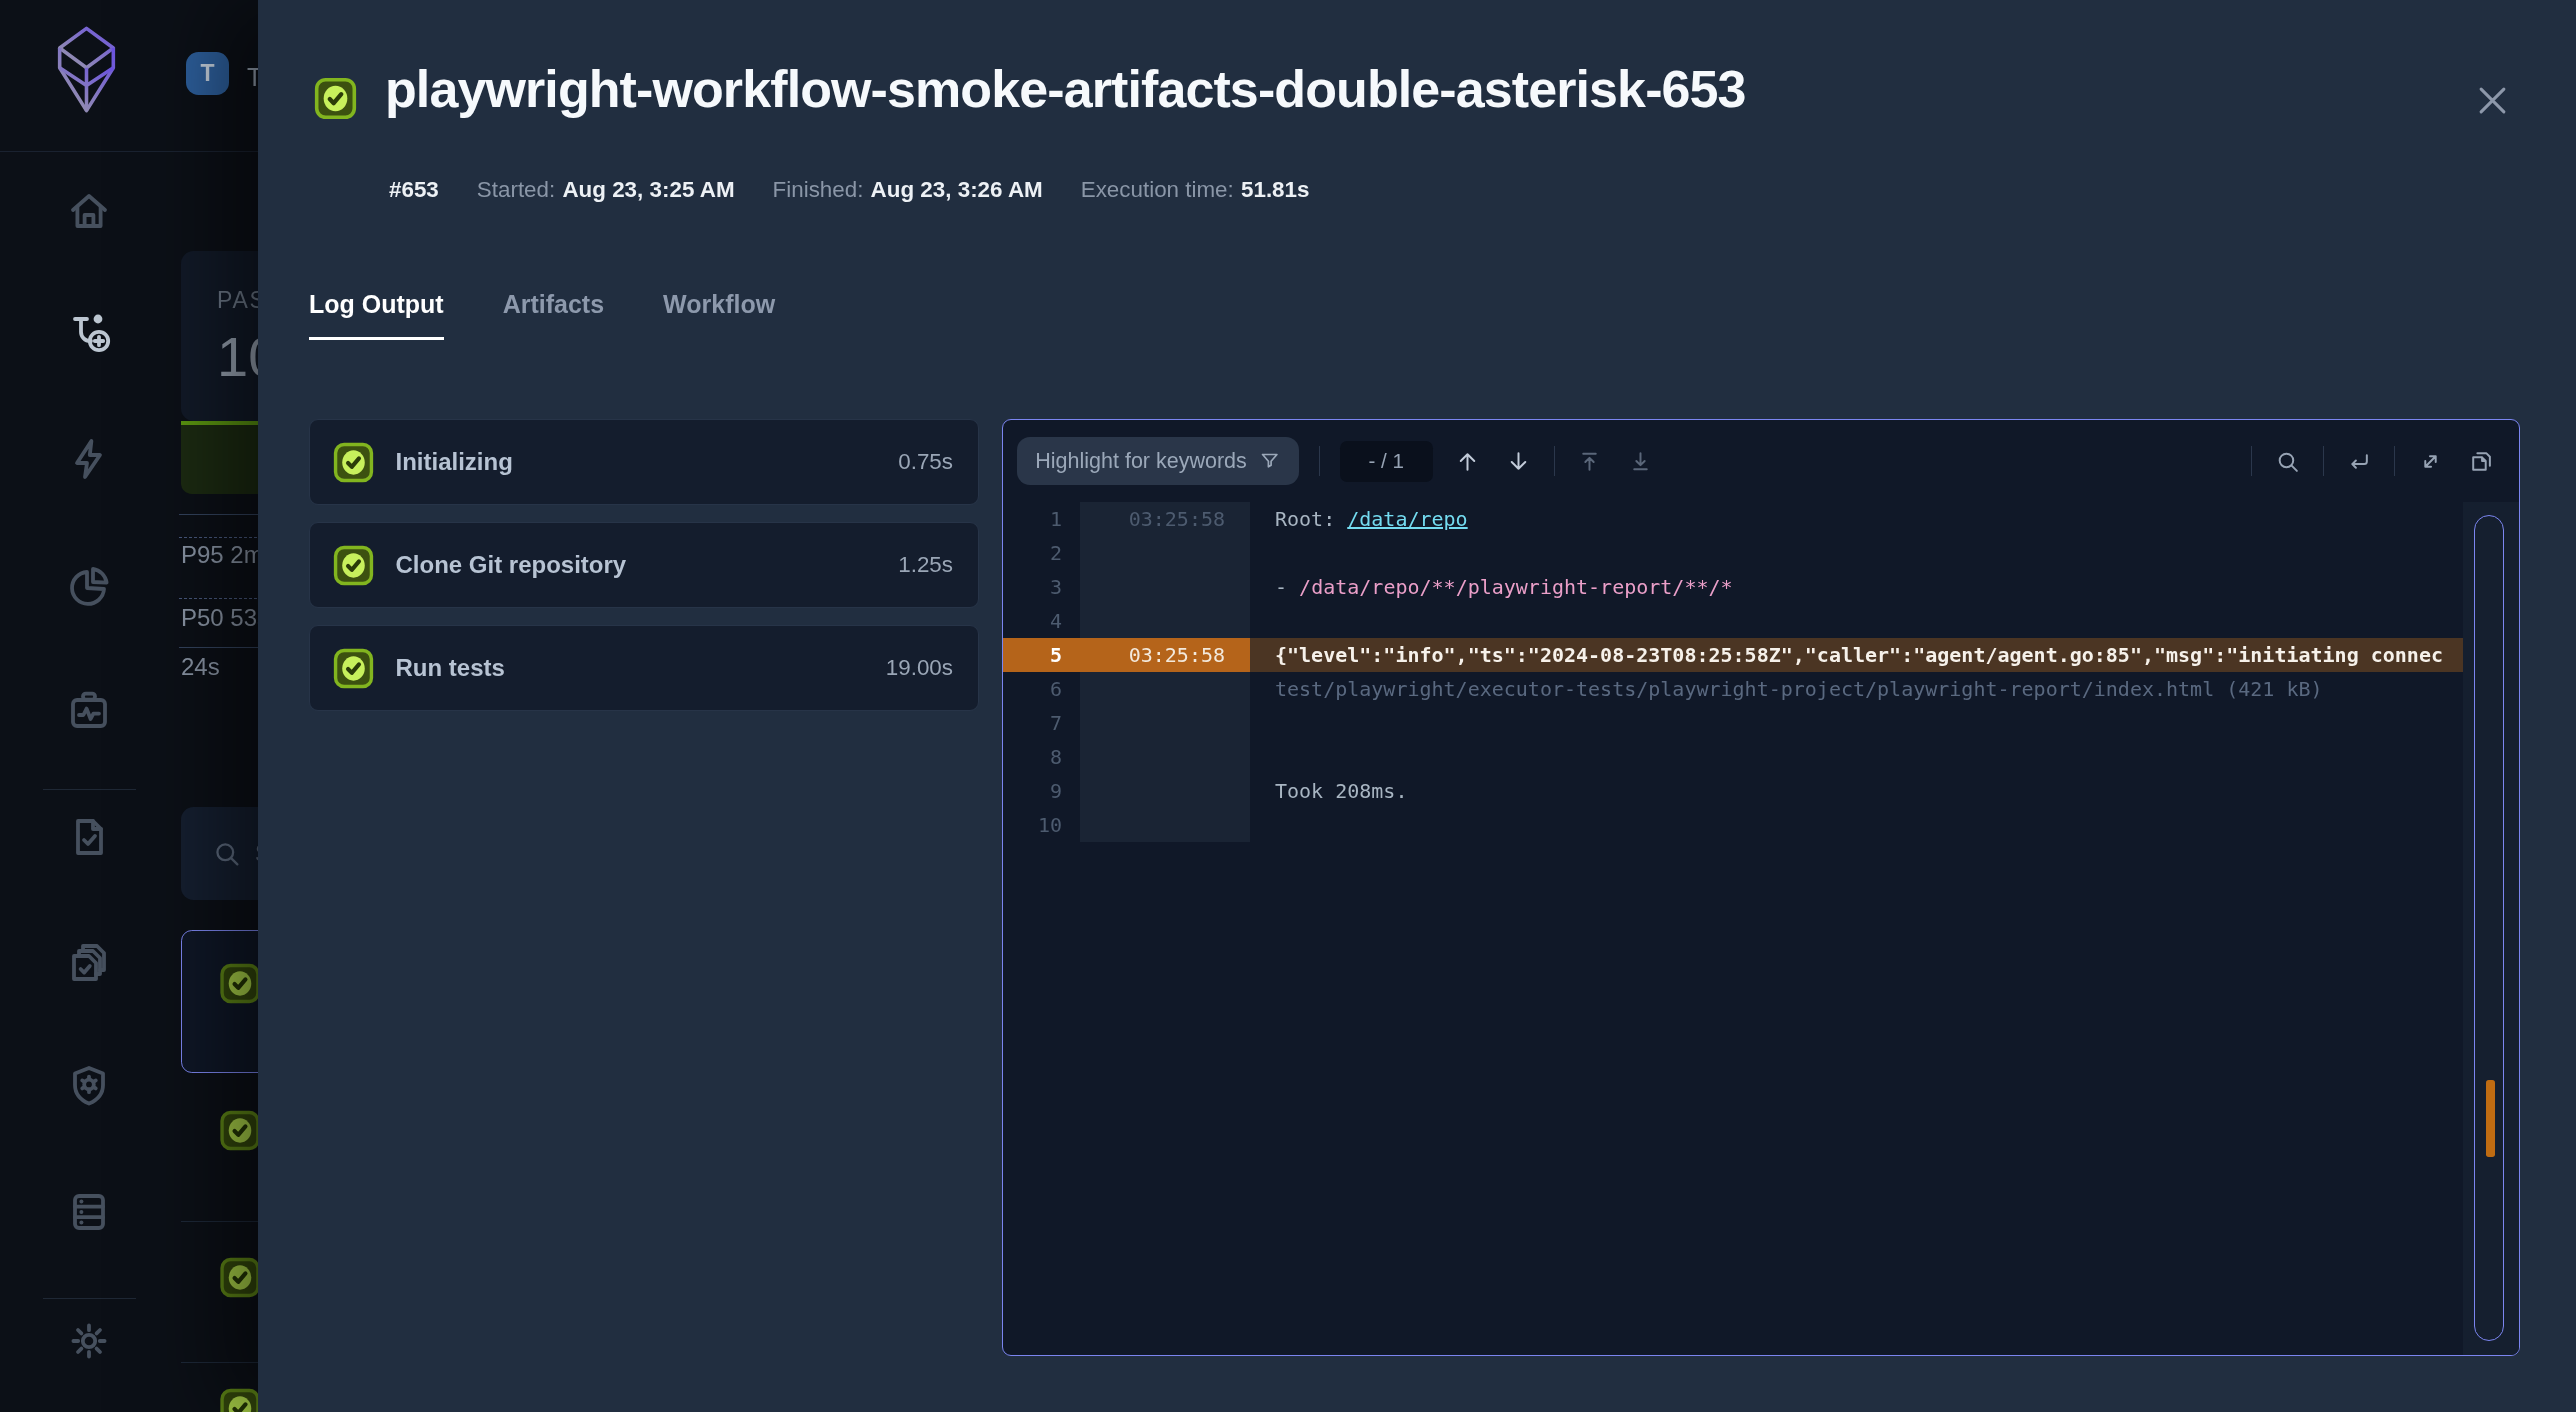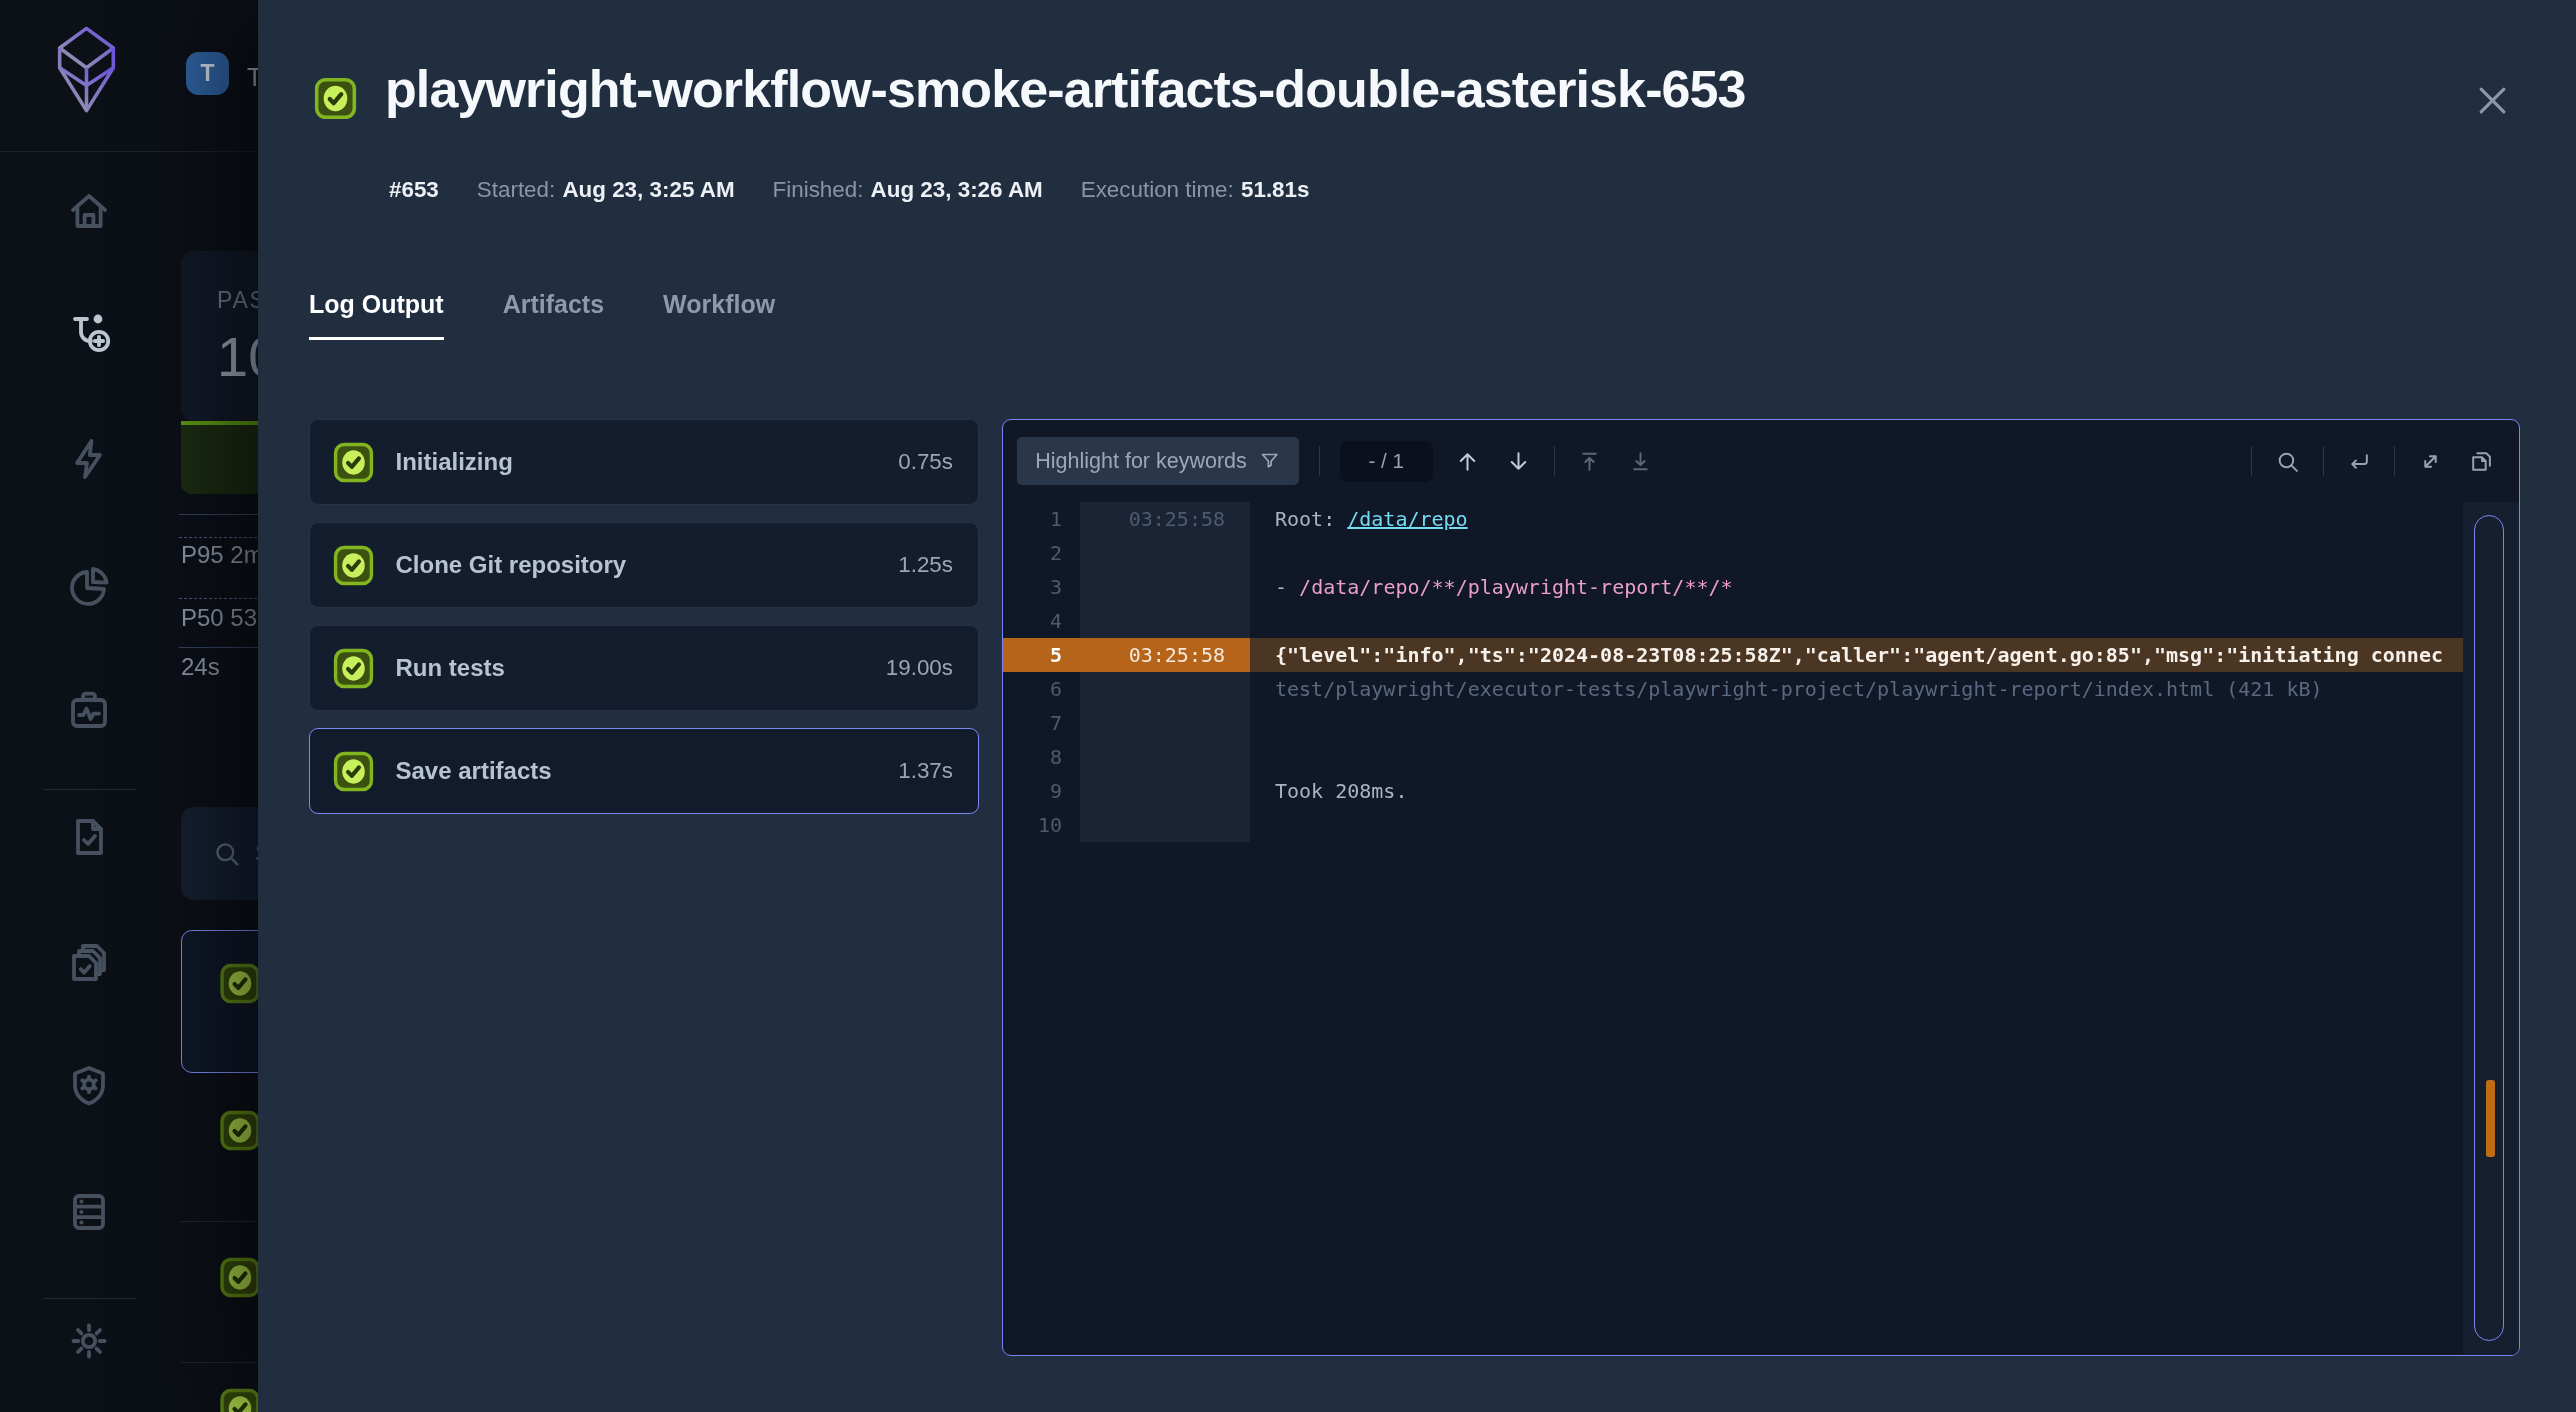--- a/index.html
+++ b/index.html
@@ -72,21 +72,21 @@
   .step-card.selected { border:1.8px solid #7e88f4; background:#121b2b; }
   .step-card .sbadge { margin-left:23px; flex:none; }
   .step-name { margin-left:21.5px; font-size:24px; font-weight:700; color:#b7c3d3; }
   .step-dur { margin-left:auto; margin-right:25px; font-size:22.4px; color:#9aa6b6; }
 
   
   .logpanel { position:absolute; left:744px; top:419px; width:1518px; height:937px; background:#101828;
               border:1.8px solid #7b85f0; border-radius:9px; overflow:hidden; }
   .ltoolbar { position:absolute; left:0; top:0; right:0; height:82px; display:flex; align-items:center;
               padding:0 23px 0 14.3px; gap:20px; }
-  .pillbtn { height:48px; background:#2a3649; border-radius:5px; padding:0 18px; display:flex; align-items:center;
+  .pillbtn { height:48px; background:#2a3649; border-radius:13px; padding:0 18px; display:flex; align-items:center;
              gap:12.5px; color:#9ba8b9; font-size:21.5px; cursor:pointer; white-space:nowrap; }
   .pillbtn svg { width:21.5px; height:21.5px; }
   .tsep { width:0.9px; height:30.5px; background:#2b374c; flex:none; }
   .counter { min-width:93px; height:41px; background:#0a101c; border-radius:7.2px; display:flex; align-items:center;
              justify-content:center; font-size:20.6px; color:#97a3b4; }
   .tbtn { width:30.5px; height:30.5px; color:#c2cbd9; display:flex; align-items:center; justify-content:center; cursor:pointer; }
   .tbtn svg { width:25px; height:25px; }
   .tbtn.dim { color:#5a6679; }
   .tspacer { flex:1; }
 
@@ -325,31 +325,20 @@
           <span class="sbadge badge-bright">
             <svg class="chk" width="41" height="41" viewBox="0 0 24 24">
               <rect x="1.5" y="1.5" width="21" height="21" rx="5"></rect>
               <ellipse cx="12" cy="12" rx="6.6" ry="7.1"></ellipse>
               <path d="M8.8 12.3 L11 14.6 L15.2 9.6"></path>
             </svg>
           </span>
           <span class="step-name">Run tests</span>
           <span class="step-dur">19.00s</span>
         </div>
-        <div class="step-card selected">
-          <span class="sbadge badge-bright">
-            <svg class="chk" width="41" height="41" viewBox="0 0 24 24">
-              <rect x="1.5" y="1.5" width="21" height="21" rx="5"></rect>
-              <ellipse cx="12" cy="12" rx="6.6" ry="7.1"></ellipse>
-              <path d="M8.8 12.3 L11 14.6 L15.2 9.6"></path>
-            </svg>
-          </span>
-          <span class="step-name">Save artifacts</span>
-          <span class="step-dur">1.37s</span>
-        </div>
       </div>
 
     <div class="logpanel">
       <div class="ltoolbar">
         <div class="pillbtn">
           <span>Highlight for keywords</span>
           <svg class="sline" viewBox="0 0 24 24">
             <path d="M4 5 H20 L13.5 12.5 V17 L10.5 18.8 V12.5 Z"></path>
           </svg>
         </div>

